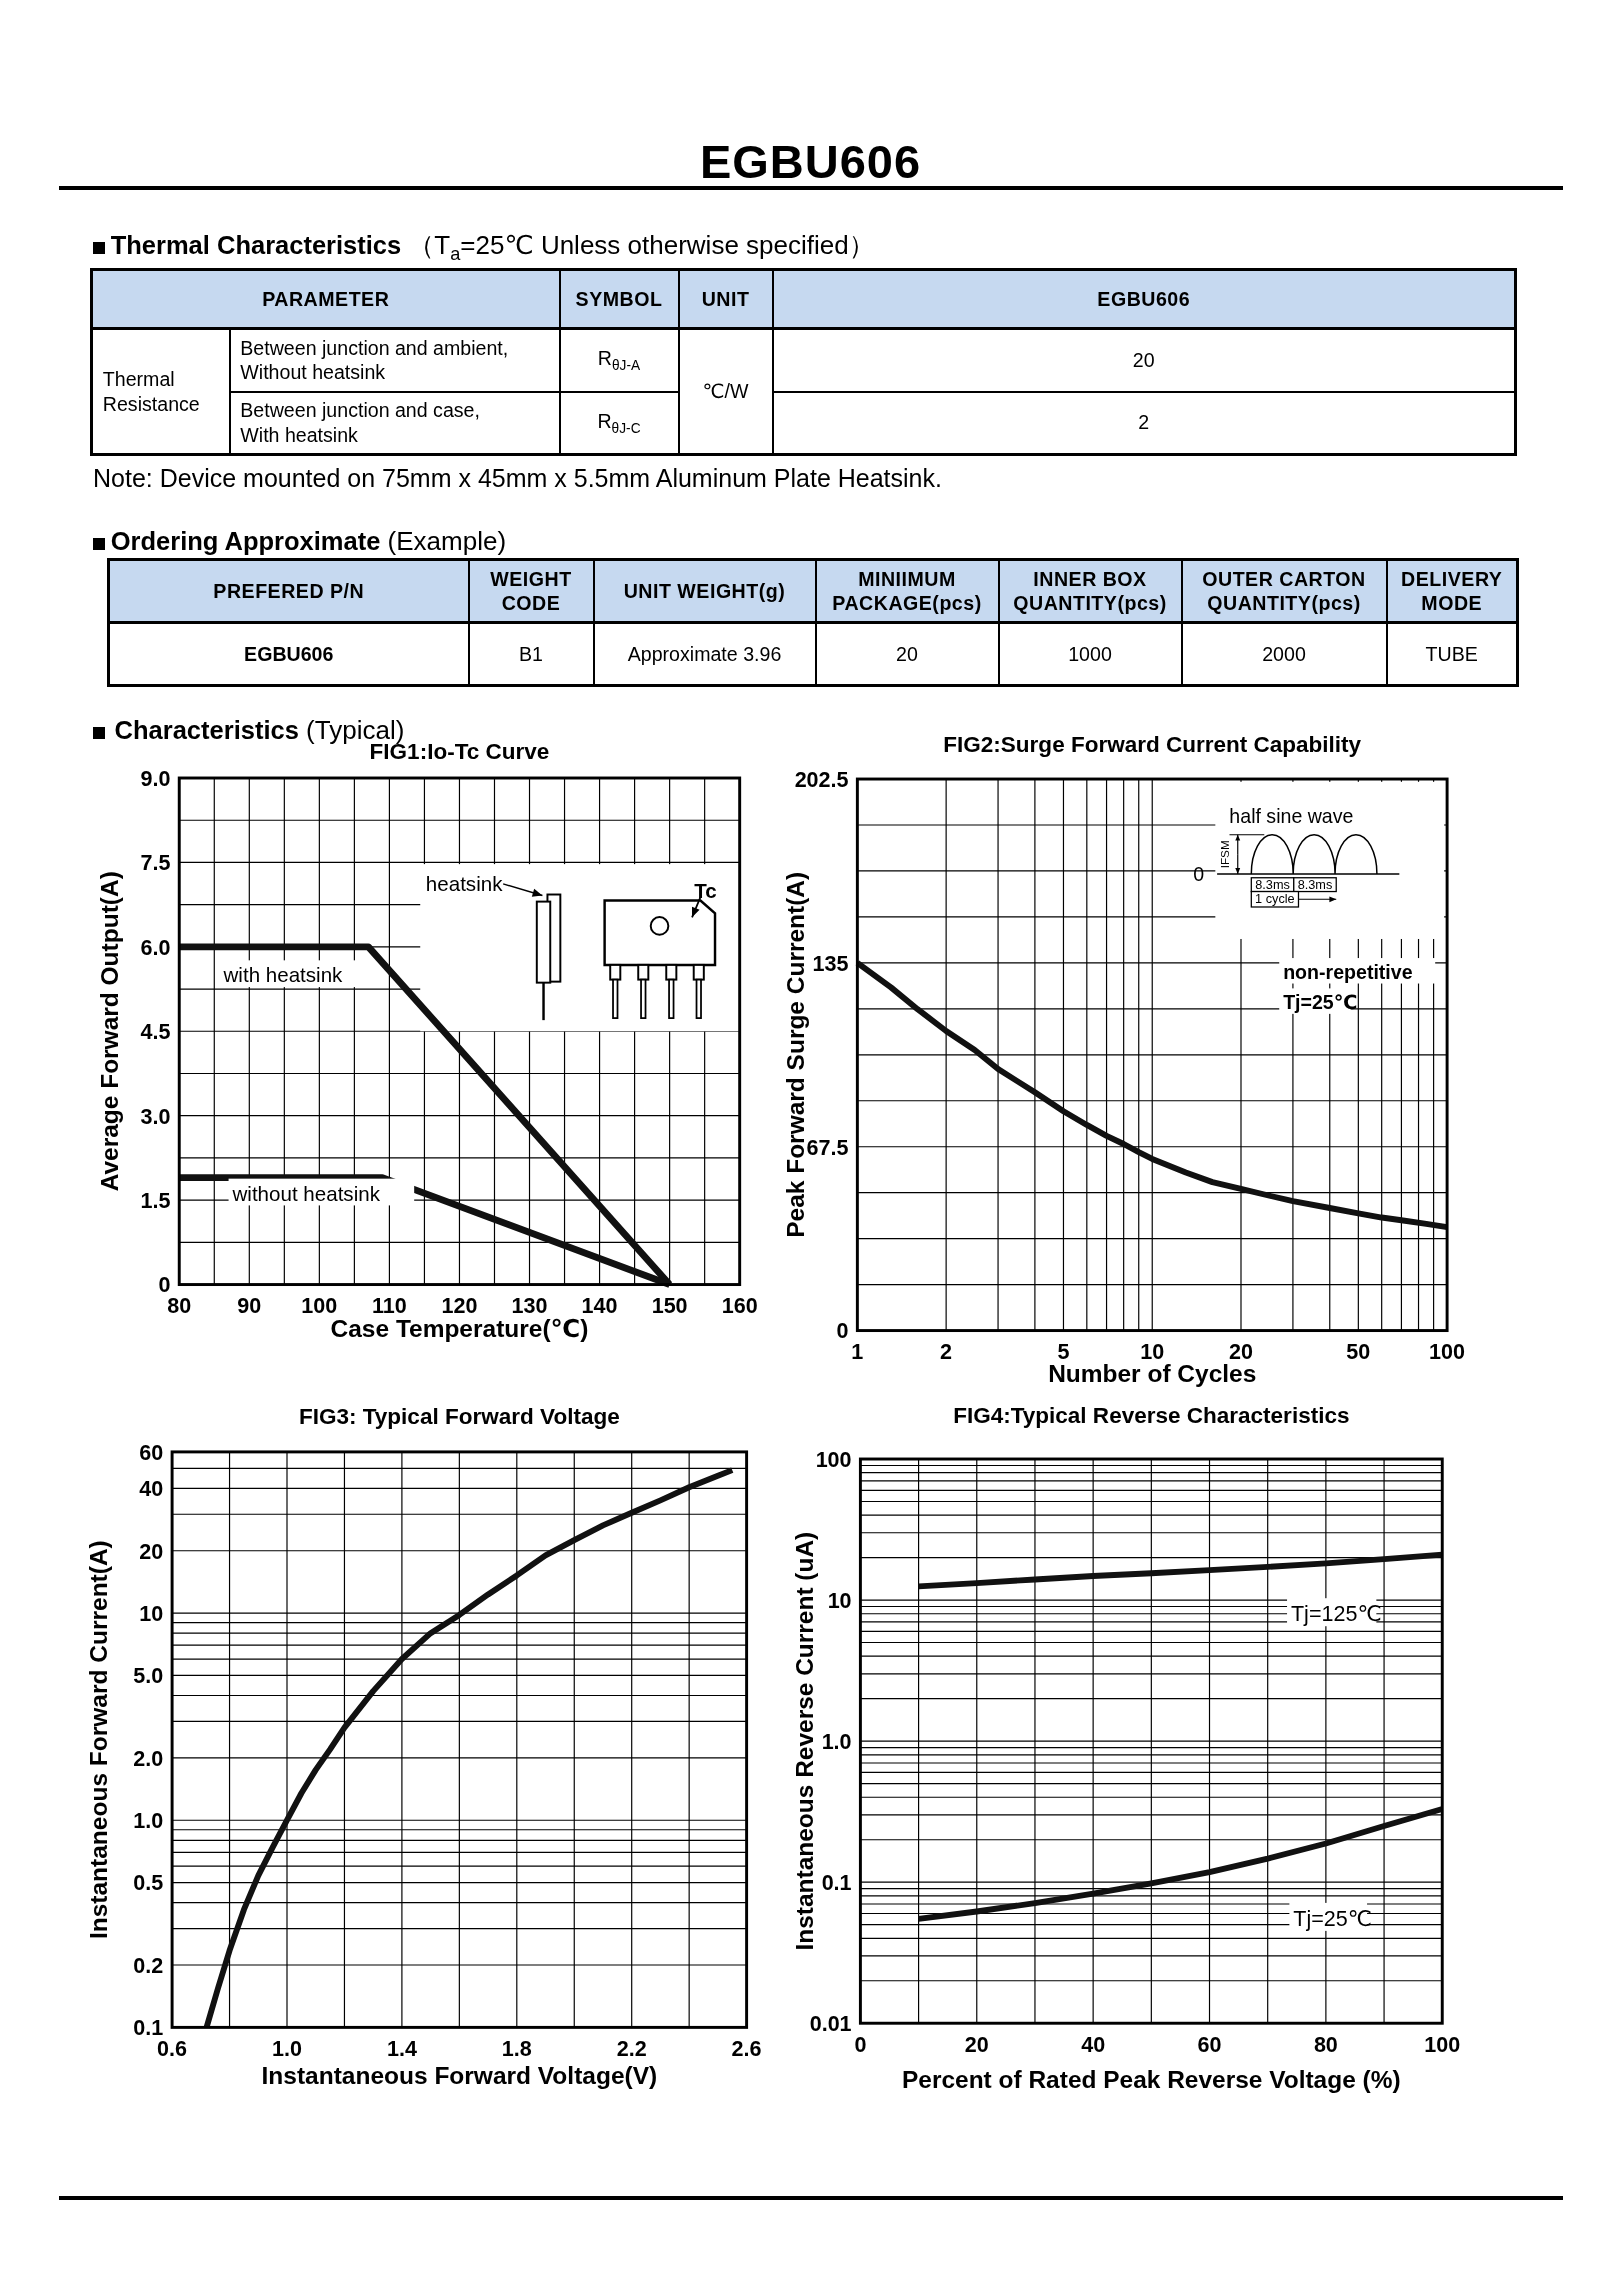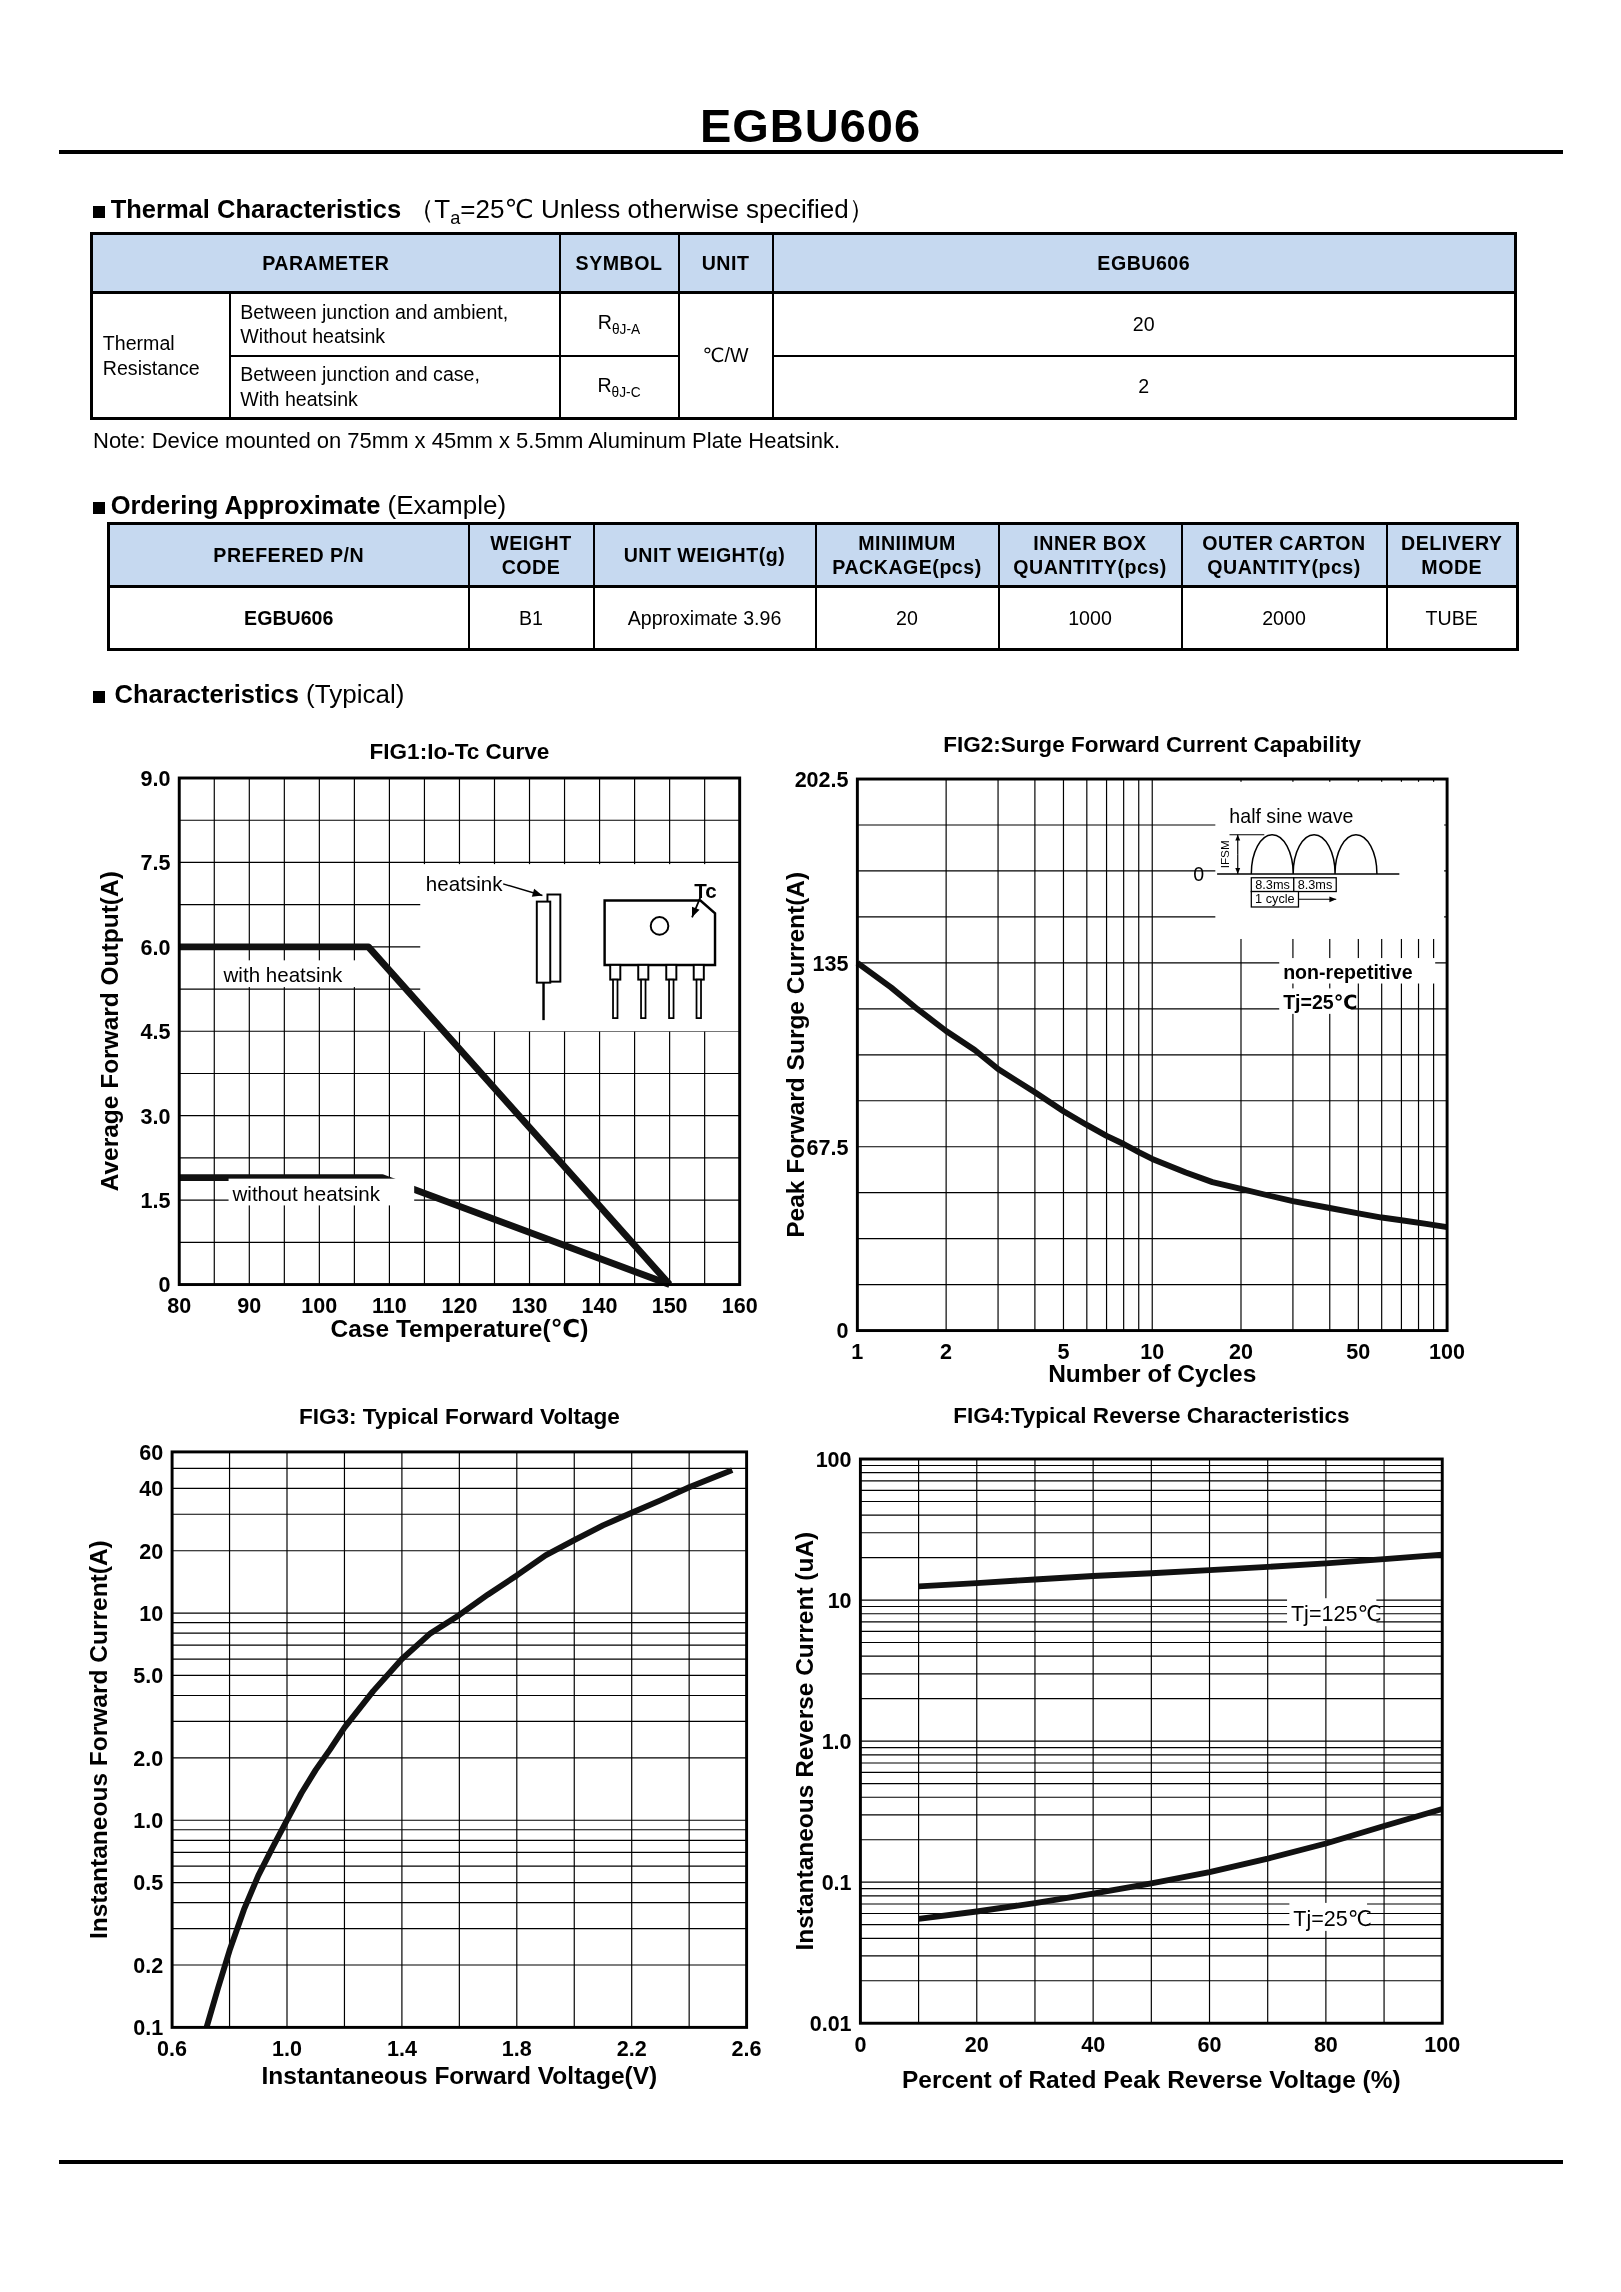--- a/index.html
+++ b/index.html
@@ -1,33 +1,33 @@
 <!DOCTYPE html>
 <html><head>
 <meta charset="utf-8">
 <style>
   html,body{margin:0;padding:0;background:#888;}
   .page{position:relative;width:1621px;height:2293px;background:#fff;margin:0 auto;
         font-family:"Liberation Sans","DejaVu Sans",sans-serif;color:#000;overflow:hidden;}
-  .abs{position:absolute;}
+  .abs{position:absolute;margin-top:36px;}
   .title{left:0;top:98px;width:1621px;text-align:center;font-size:47px;font-weight:bold;letter-spacing:1px;}
   .rule{left:59px;width:1504px;height:3.9px;background:#000;}
   .sec-head{left:93px;font-size:25.5px;}
   .sec-head b{font-weight:bold;}
   .sq{display:inline-block;width:11.8px;height:11.8px;background:#000;margin-right:5.9px;}
   .cond{font-weight:normal;font-size:26px;}
   sub{font-size:70%;}
   table{border-collapse:collapse;table-layout:fixed;border-radius:7px;}
   td,th{border:2px solid #000;padding:0 9.8px;font-size:19.6px;overflow:hidden;}
   .dtable{border:3.9px solid #000;}
   .dtable thead th{background:#c6d9f0;font-weight:bold;letter-spacing:0.5px;border-bottom:3.9px solid #000;text-align:center;}
   .ml{white-space:pre-line;line-height:1.25;}
   .cen{text-align:center;}
   .lft{text-align:left;}
-  .note{left:93px;font-size:22px;}
+  .note{left:93px;font-size:25px;}
   svg{position:absolute;}
   svg text{font-family:"Liberation Sans","DejaVu Sans",sans-serif;}
   .footer{left:0;width:1621px;text-align:center;font-size:23.5px;}
 </style>
 </head>
 <body>
 
 <div class="page">
 
   <div class="abs title">EGBU606</div>

